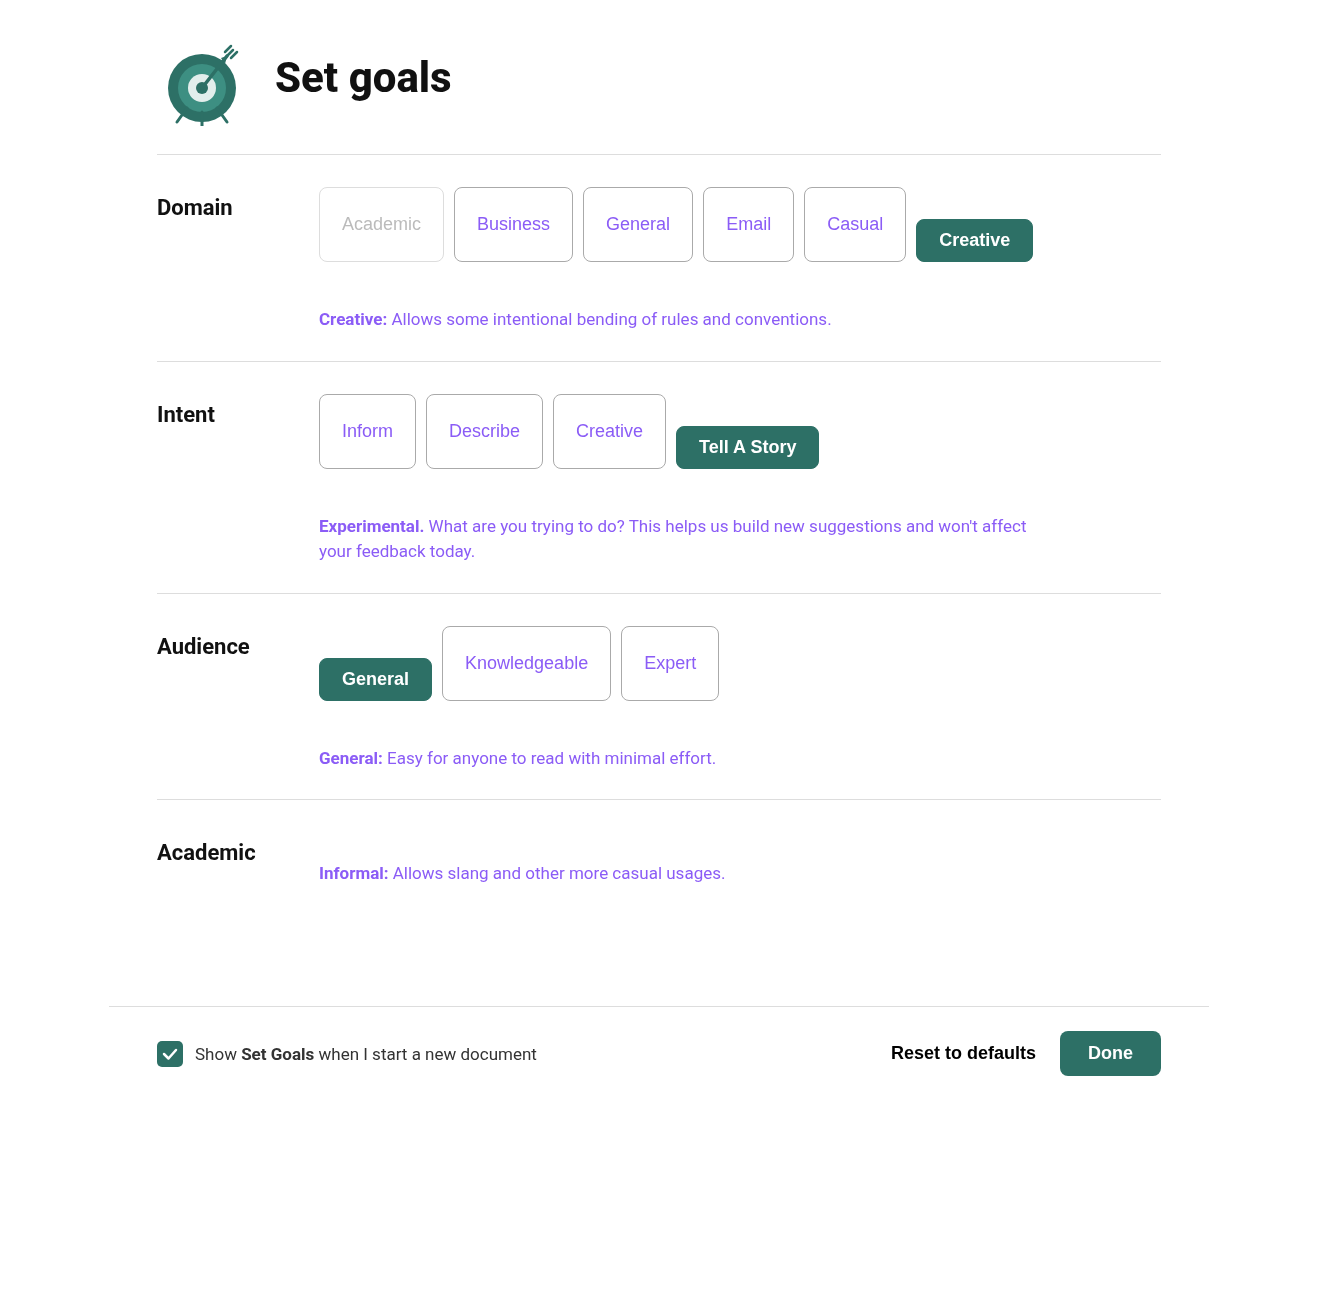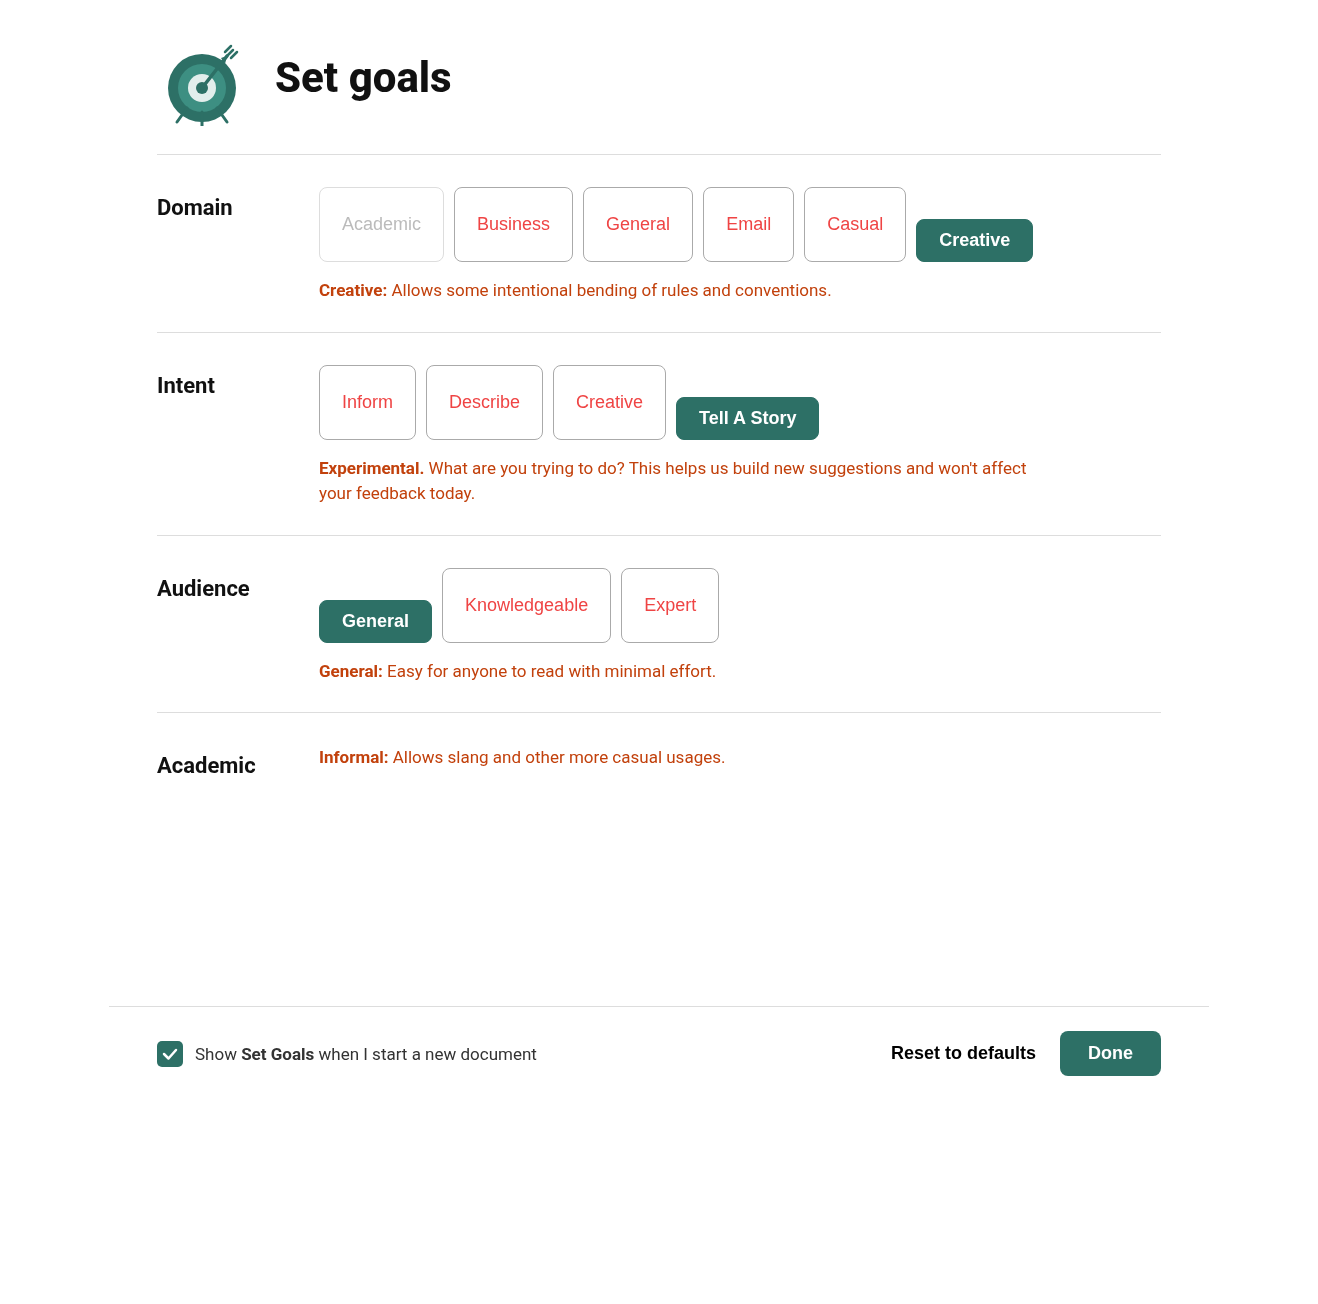--- a/index.html
+++ b/index.html
@@ -83,21 +83,21 @@
       display: flex;
       flex-wrap: wrap;
       gap: 10px;
     }
 
     .btn {
       padding: 10px 22px;
       border-radius: 8px;
       border: 1.5px solid #aaa;
       background: #fff;
-      color: #ef4444;
+      color: #8b5cf6;
       font-size: 18px;
       cursor: pointer;
       font-weight: 500;
       transition: background 0.15s;
     }
 
     .btn.disabled-btn {
       color: #bbb;
       border-color: #ddd;
       cursor: default;
@@ -106,23 +106,24 @@
     .btn.active {
       background: #2d7066;
       color: #fff;
       border-color: #2d7066;
       font-weight: 600;
       margin-top: 32px;
     }
 
     .section-description {
       font-size: 17px;
-      color: #c2410c;
+      color: #8b5cf6;
       line-height: 1.5;
       max-width: 720px;
+      margin-top: 29px;
     }
 
     .section-description strong {
       font-weight: 700;
     }
 
     
     .footer {
       margin-top: auto;
       display: flex;

